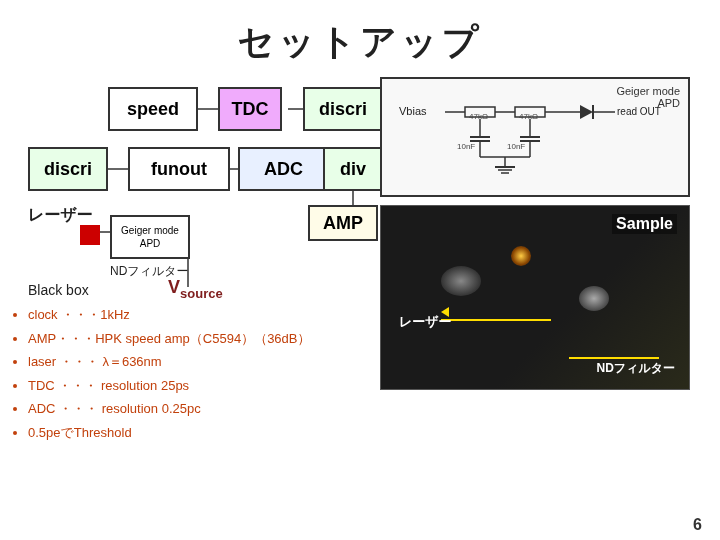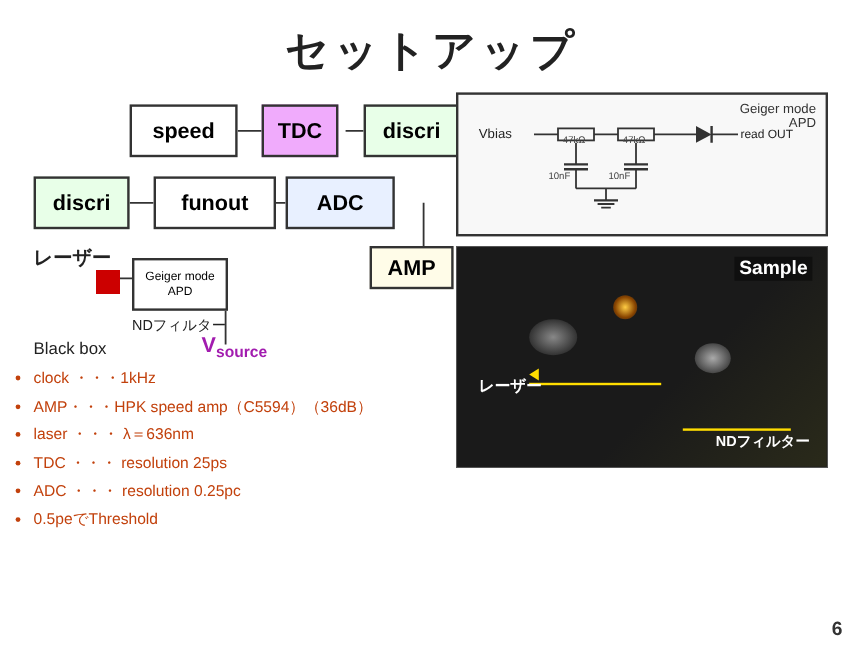--- a/index.html
+++ b/index.html
@@ -142,21 +142,21 @@
       font-size: 14px;
       color: #222;
     }
 
     
     .vsource-label {
       position: absolute;
       left: 150px; top: 200px;
       font-size: 18px;
       font-weight: bold;
-      color: #a21caf;
+      color: #7f1d1d;
     }
     .vsource-sub {
       font-size: 13px;
       vertical-align: sub;
     }
 
     
     .diagram-svg {
       position: absolute;
       left: 0; top: 0;
@@ -298,20 +298,23 @@
       </div>
       <div class="block block-discri-left">
         <span>discri</span>
       </div>
       <div class="block block-funout">
         <span>funout</span>
       </div>
       <div class="block block-adc">
         <span>ADC</span>
       </div>
+      <div class="block block-div">
+        <span>div</span>
+      </div>
       <div class="block block-amp">
         <span>AMP</span>
       </div>
 
       <div class="laser-label">レーザー</div>
 
       <div class="laser-square"></div>
 
       <div class="geiger-box">
         <span>Geiger mode</span>

